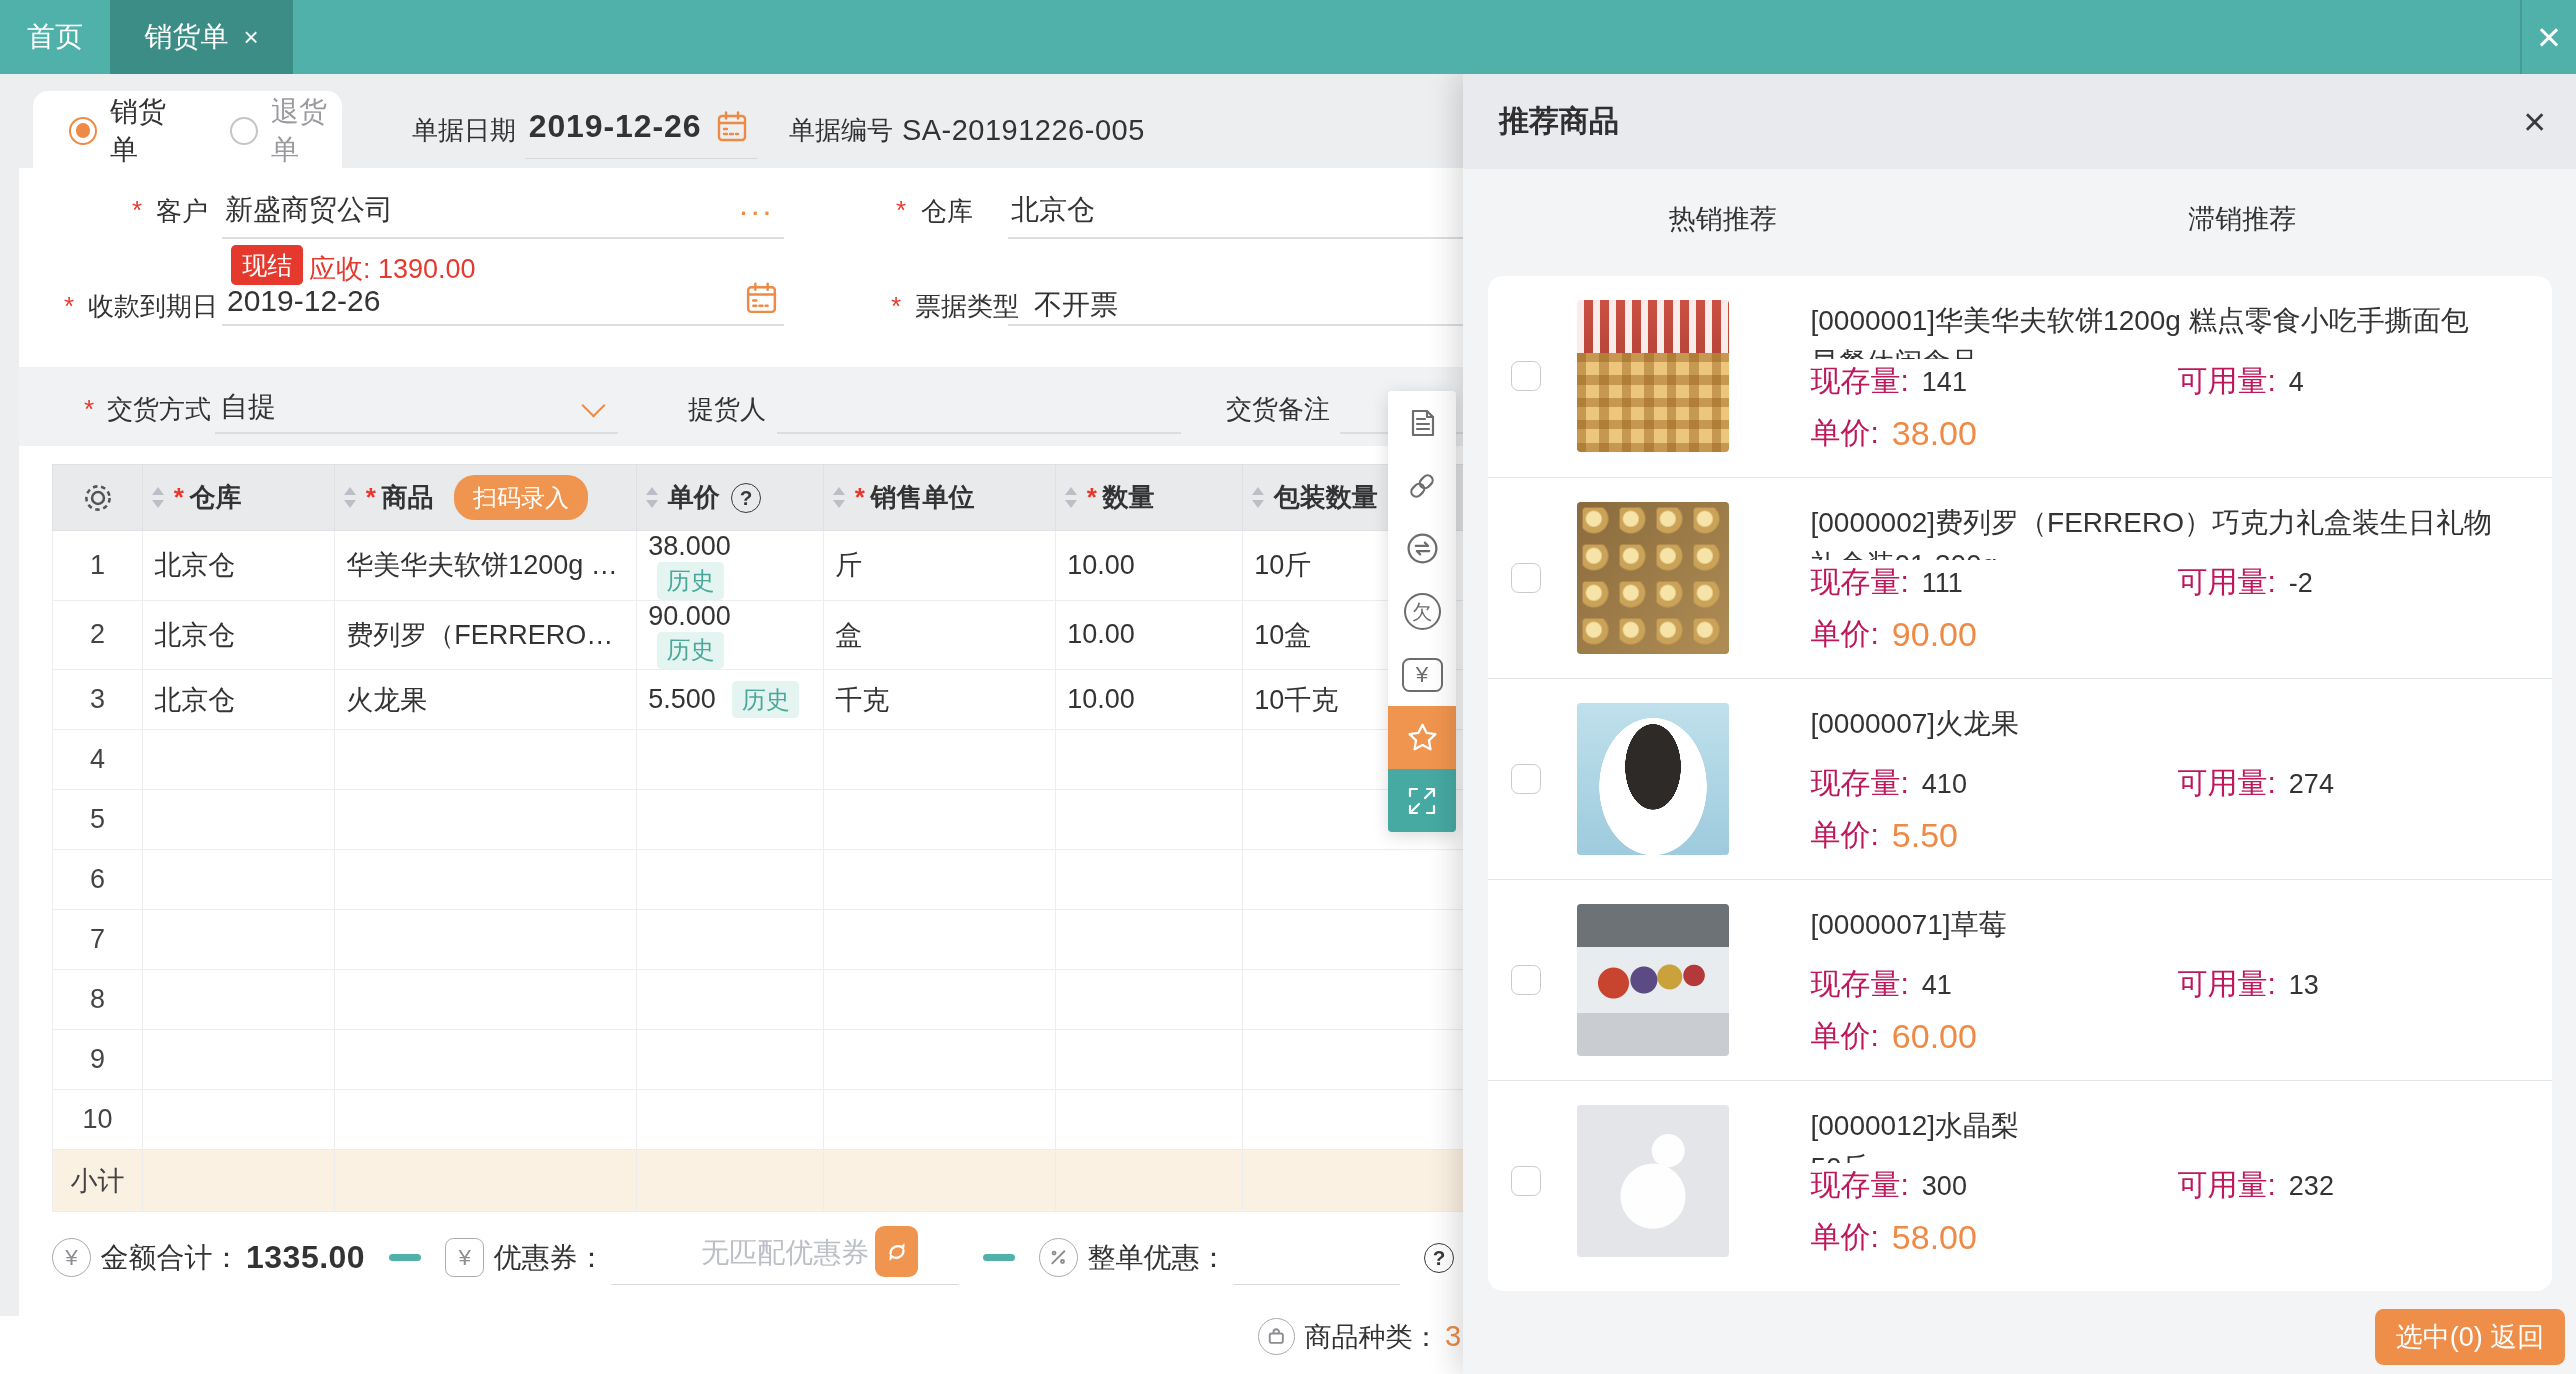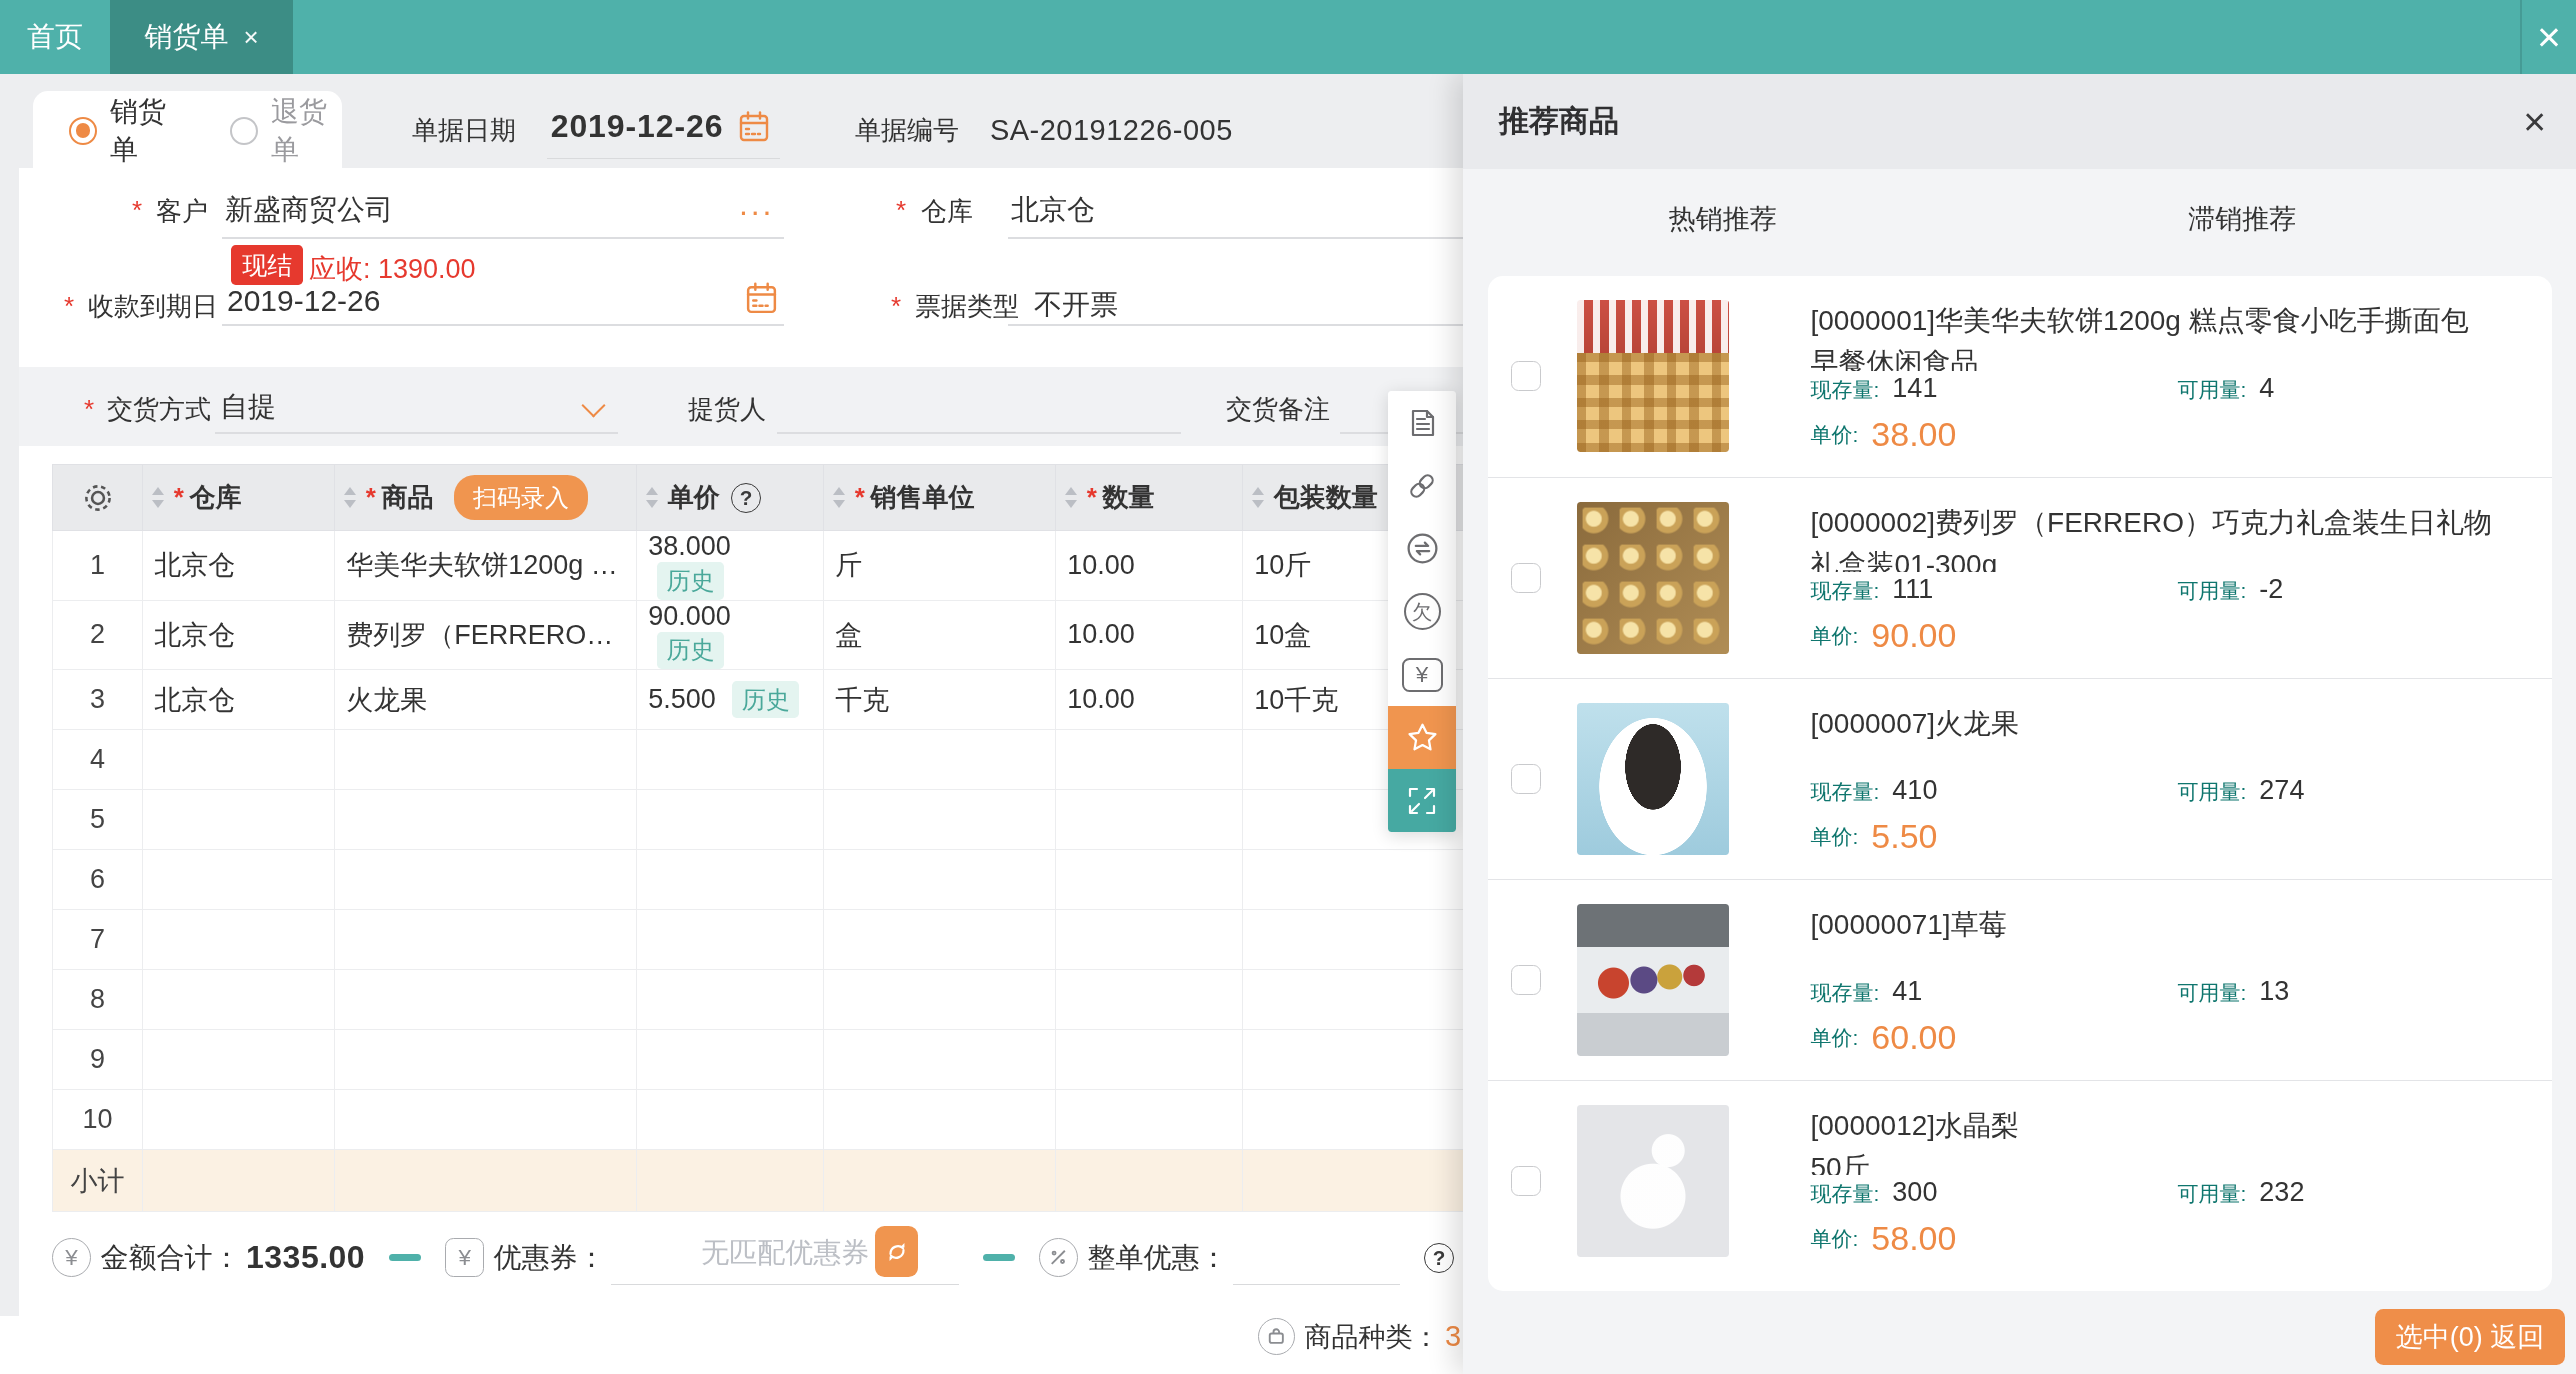--- a/index.html
+++ b/index.html
@@ -24,21 +24,21 @@
   .main-card{position:absolute;left:19px;top:168px;width:1444px;height:1148px;background:#fff}
   .doc-tab{position:absolute;left:33px;top:91px;width:309px;height:79px;background:#fff;
     border-radius:15px 15px 0 0;display:flex;align-items:center;padding-left:36px;gap:49px}
   .radio-group{display:flex;align-items:center;gap:13px;cursor:pointer}
   .radio{width:28px;height:28px;border-radius:50%;border:2.8px solid #C4C5C8;background:#fff;position:relative;flex:none}
   .radio.on{border-color:#EE8A45}
   .radio.on::after{content:"";position:absolute;inset:4.7px;border-radius:50%;background:#EE8A45}
   .radio-label{font-size:28px;color:#333}
   .radio-label.off{color:#9a9a9e}
 
-  .hdr-fields{position:absolute;left:412px;top:91px;height:79px;display:flex;align-items:center;gap:31px;z-index:5}
+  .hdr-fields{position:absolute;left:412px;top:91px;height:79px;display:flex;align-items:center;gap:9px;z-index:5}
   .hdr-label{font-size:26px;color:#333}
   .date-fld{display:flex;align-items:center;gap:13px;border-bottom:1.9px solid #D9DADC;padding:5.6px 7.5px 13px 3.7px}
   .date-val{font-size:32px;font-weight:700;letter-spacing:0.9px}
   .docno-val{font-size:29px;color:#333;letter-spacing:0.5px}
 
   .req{color:#E6392E;font-size:26px;margin-right:5.6px}
   .f-label{font-size:26px;color:#333}
   .f-value{font-size:28px;color:#333}
   .abs{position:absolute}
   .uline{position:absolute;height:1.9px;background:#DCDDE0}
@@ -122,21 +122,21 @@
     background:#EC8A43;border-radius:3.7px}
   .card{margin:22.5px 23.4px 0 25px;width:1064px;height:1015px;background:#fff;border-radius:15px;overflow:hidden}
   .product{height:201px;display:flex;align-items:center;padding-left:22.5px}
   .product + .product{border-top:1.9px solid #E3E4E7}
   .cb{width:30px;height:30px;border:1.9px solid #C9CACD;border-radius:7.5px;background:#fff;flex:none;
     margin-right:36px;cursor:pointer}
   .pimg{width:152px;height:152px;border-radius:3.7px;flex:none;margin-right:82px;background:#eee}
   .pinfo{flex:1;display:flex;flex-direction:column;padding:24px 28px 22.5px 0;height:100%}
   .pname{font-size:28px;line-height:42px;color:#333;height:86px;overflow:hidden}
   .pstats{display:flex;align-items:baseline;margin-top:1.9px}
-  .pstat-l{color:#0f766e;font-size:21px}
+  .pstat-l{color:#be185d;font-size:30px}
   .pstat-v{color:#333;font-size:27px;margin-left:13px}
   .pstat-g1{width:367px;display:flex;align-items:baseline}
   .pprice{display:flex;align-items:center;margin-top:11.2px}
   .pprice-v{color:#EE8A45;font-size:34px;margin-left:13px}
   .select-btn{position:absolute;right:11.2px;bottom:9.4px;height:56px;padding:0 20.6px;background:#EF8E49;color:#fff;
     font-size:27px;border:none;border-radius:8.4px;cursor:pointer;font-family:inherit}
 
   
   .img1{background:
     repeating-linear-gradient(90deg,rgba(255,255,255,.9) 0 6.6px,rgba(255,255,255,0) 6.6px 16px) top/100% 35% no-repeat,

